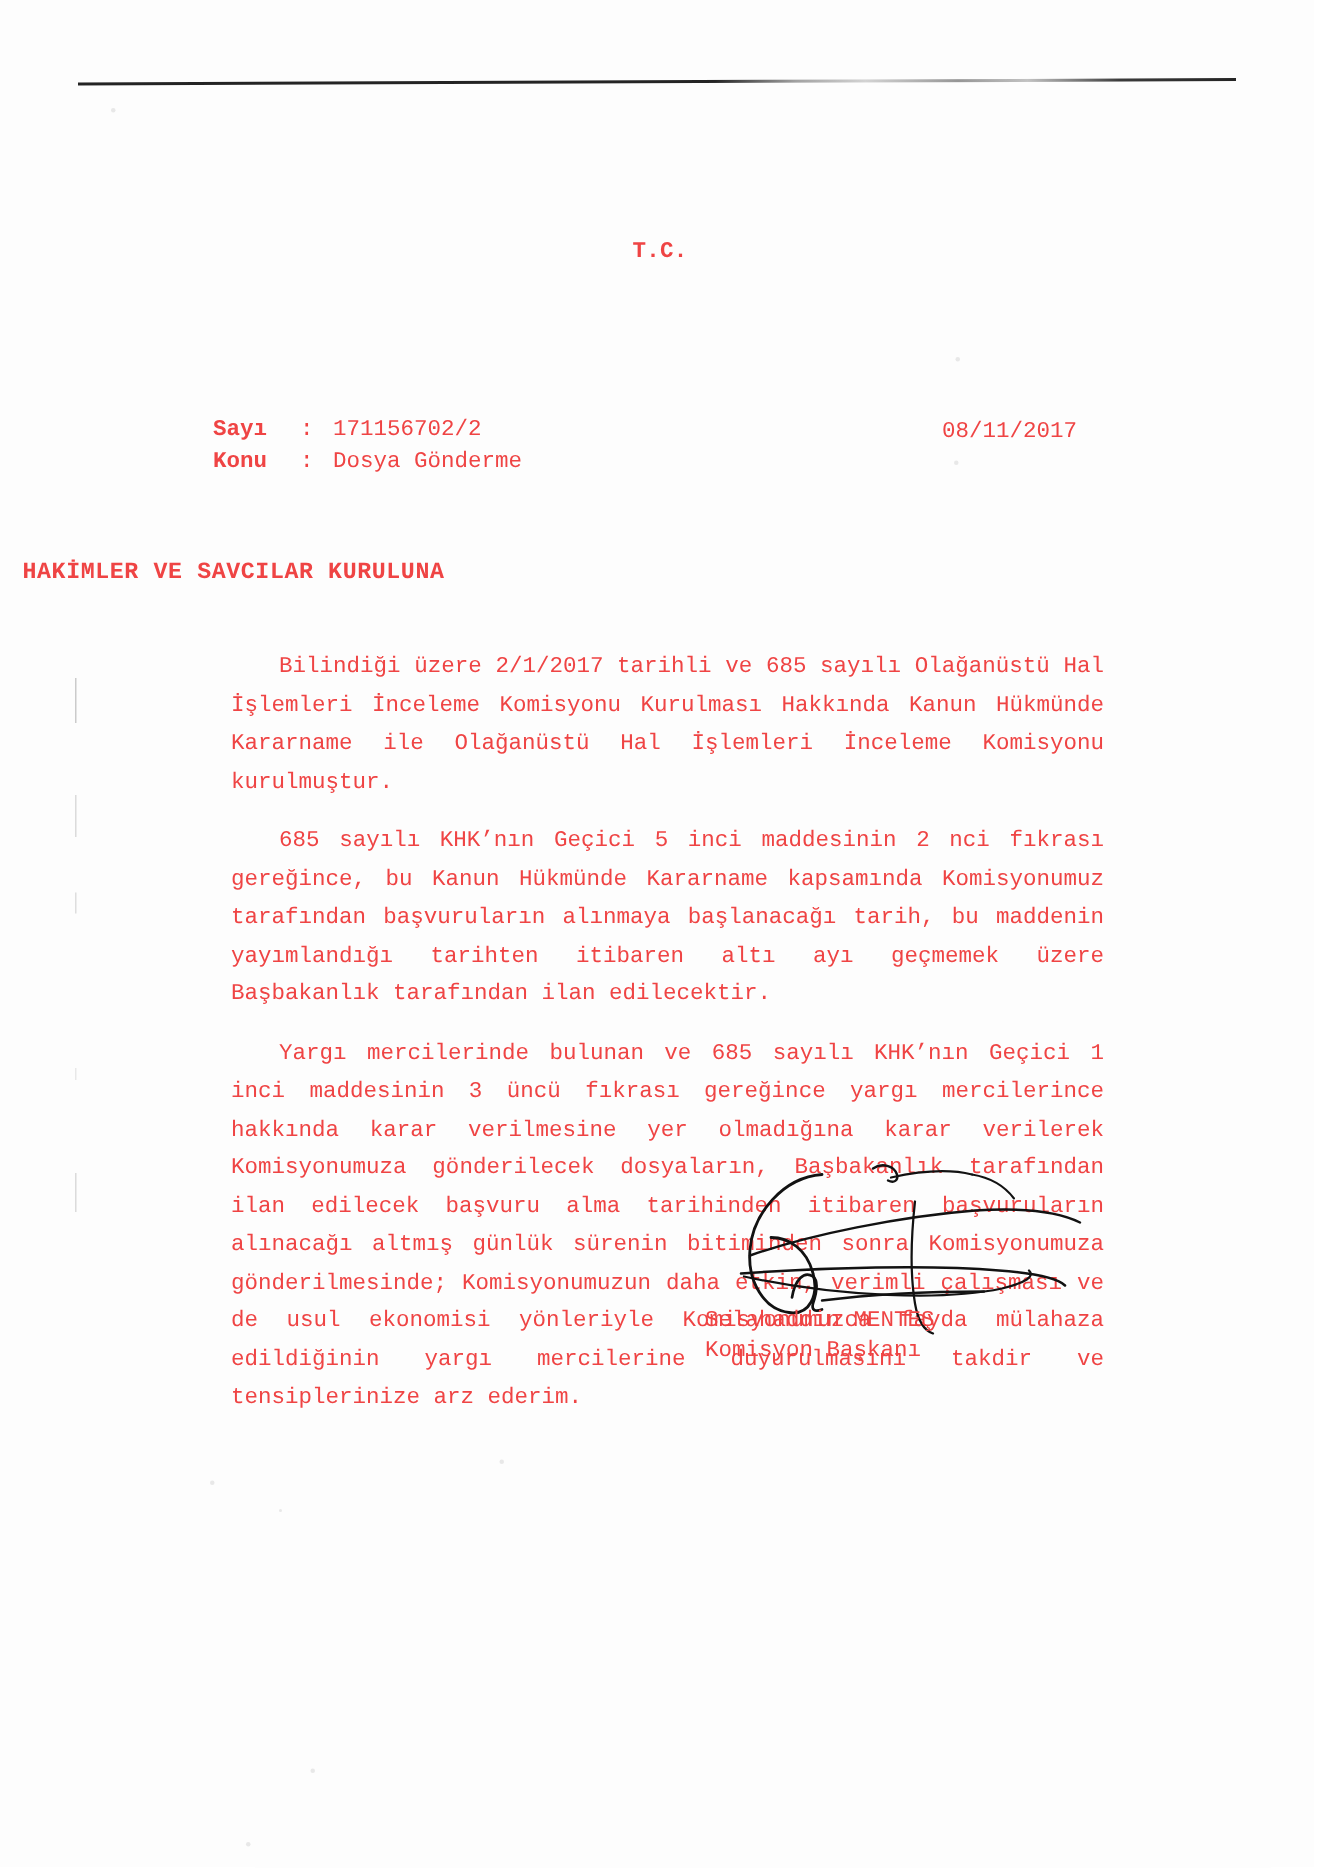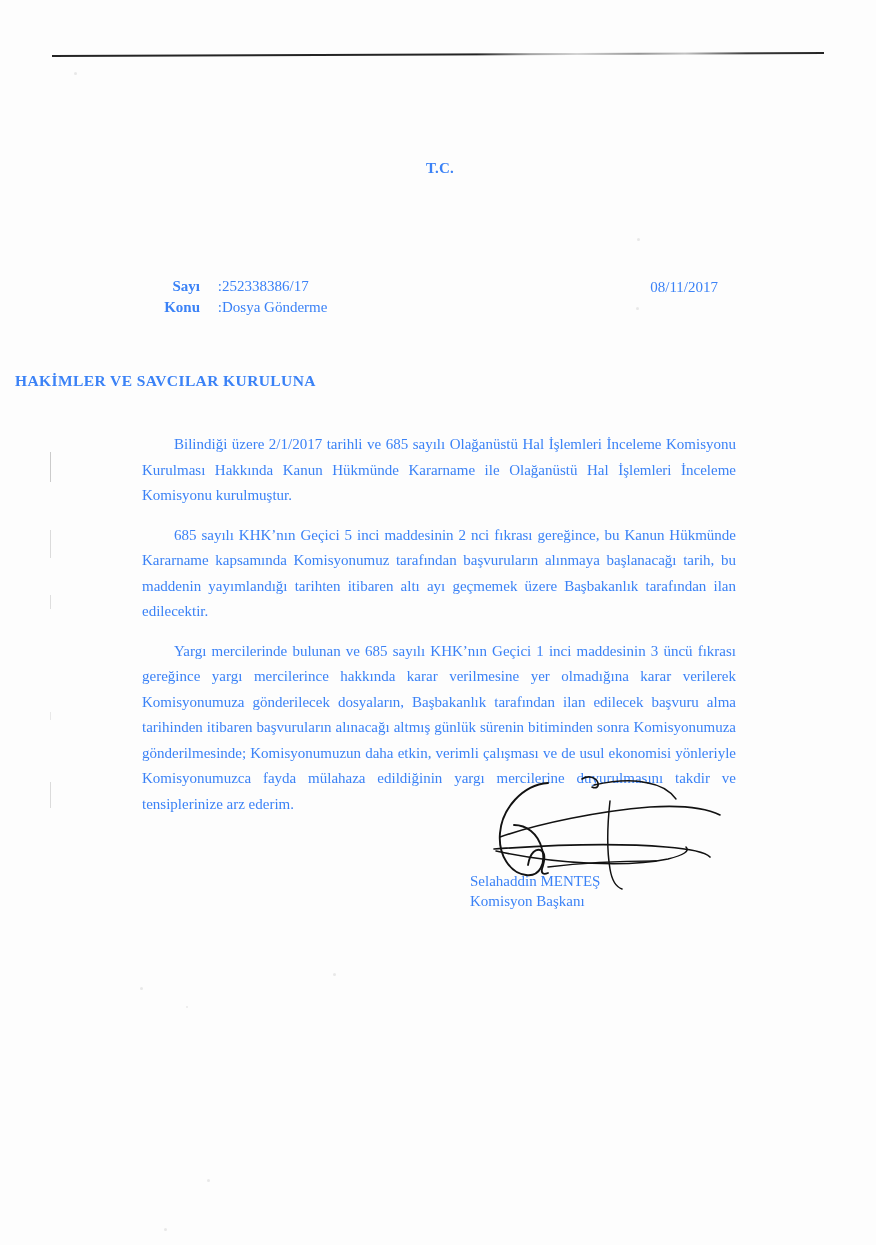--- a/index.html
+++ b/index.html
@@ -6,22 +6,22 @@
     margin: 0;
     padding: 0;
     background: #ffffff;
   }
   .page {
     position: relative;
     width: 876px;
     height: 1245px;
     background: #fdfdfd;
     overflow: hidden;
-    font-family: Liberation Serif, serif;
-    color: #3b82f6;
+    font-family: Liberation Mono, monospace;
+    color: #ef4444;
   }
 
   
   .scan-rule {
     position: absolute;
     left: 52px;
     top: 55px;
     width: 772px;
     height: 2px;
     background: linear-gradient(to right,
@@ -62,21 +62,21 @@
   .letterhead .l3 { font-size: 15px; }
 
   
   .refblock {
     position: absolute;
     left: 142px;
     top: 276px;
     font-size: 15px;
     line-height: 21px;
   }
-  .refrow { display: flex; align-items: baseline; text-align: right; }
+  .refrow { display: flex; align-items: baseline; }
   .reflabel {
     font-weight: bold;
     width: 58px;
     display: inline-block;
   }
   .refcolon { width: 22px; display: inline-block; }
   .refvalue { white-space: nowrap; }
 
   .docdate {
     position: absolute;
@@ -103,21 +103,21 @@
     position: absolute;
     left: 142px;
     top: 432px;
     width: 594px;
     font-size: 15px;
     line-height: 25.5px;
     text-align: justify;
     text-justify: inter-word;
   }
   .body p {
-    margin: 0 0 14px 0;
+    margin: 0 0 14px 12px;
     text-indent: 32px;
   }
   .body p:last-child { margin-bottom: 0; }
 
   
   .signature-zone {
     position: absolute;
     left: 470px;
     top: 775px;
     width: 300px;
@@ -170,21 +170,21 @@
   <div class="speck" style="left:164px;top:1228px;width:3px;height:3px;"></div>
 
   <div class="letterhead">
     <div class="l1">T.C.</div>
   </div>
 
   <div class="refblock">
     <div class="refrow">
       <span class="reflabel">Sayı</span>
       <span class="refcolon">:</span>
-      <span class="refvalue">252338386/17</span>
+      <span class="refvalue">171156702/2</span>
     </div>
     <div class="refrow">
       <span class="reflabel">Konu</span>
       <span class="refcolon">:</span>
       <span class="refvalue">Dosya Gönderme</span>
     </div>
   </div>
 
   <div class="docdate">08/11/2017</div>
 

